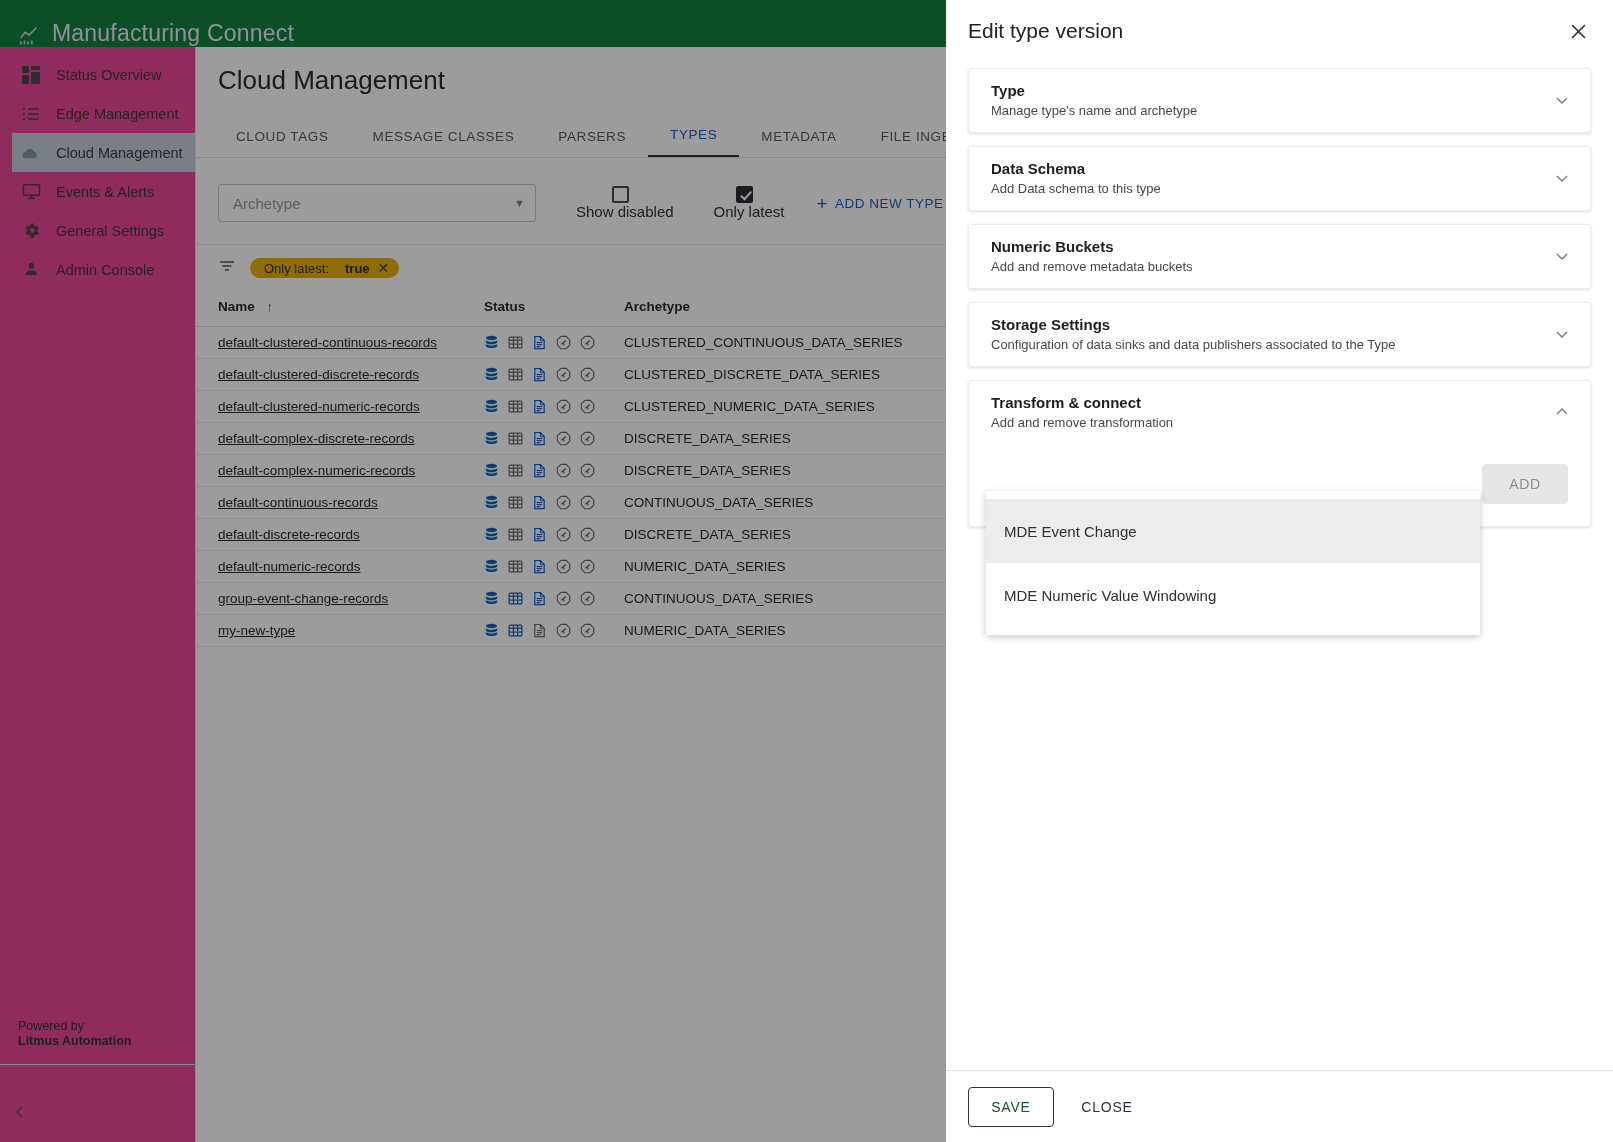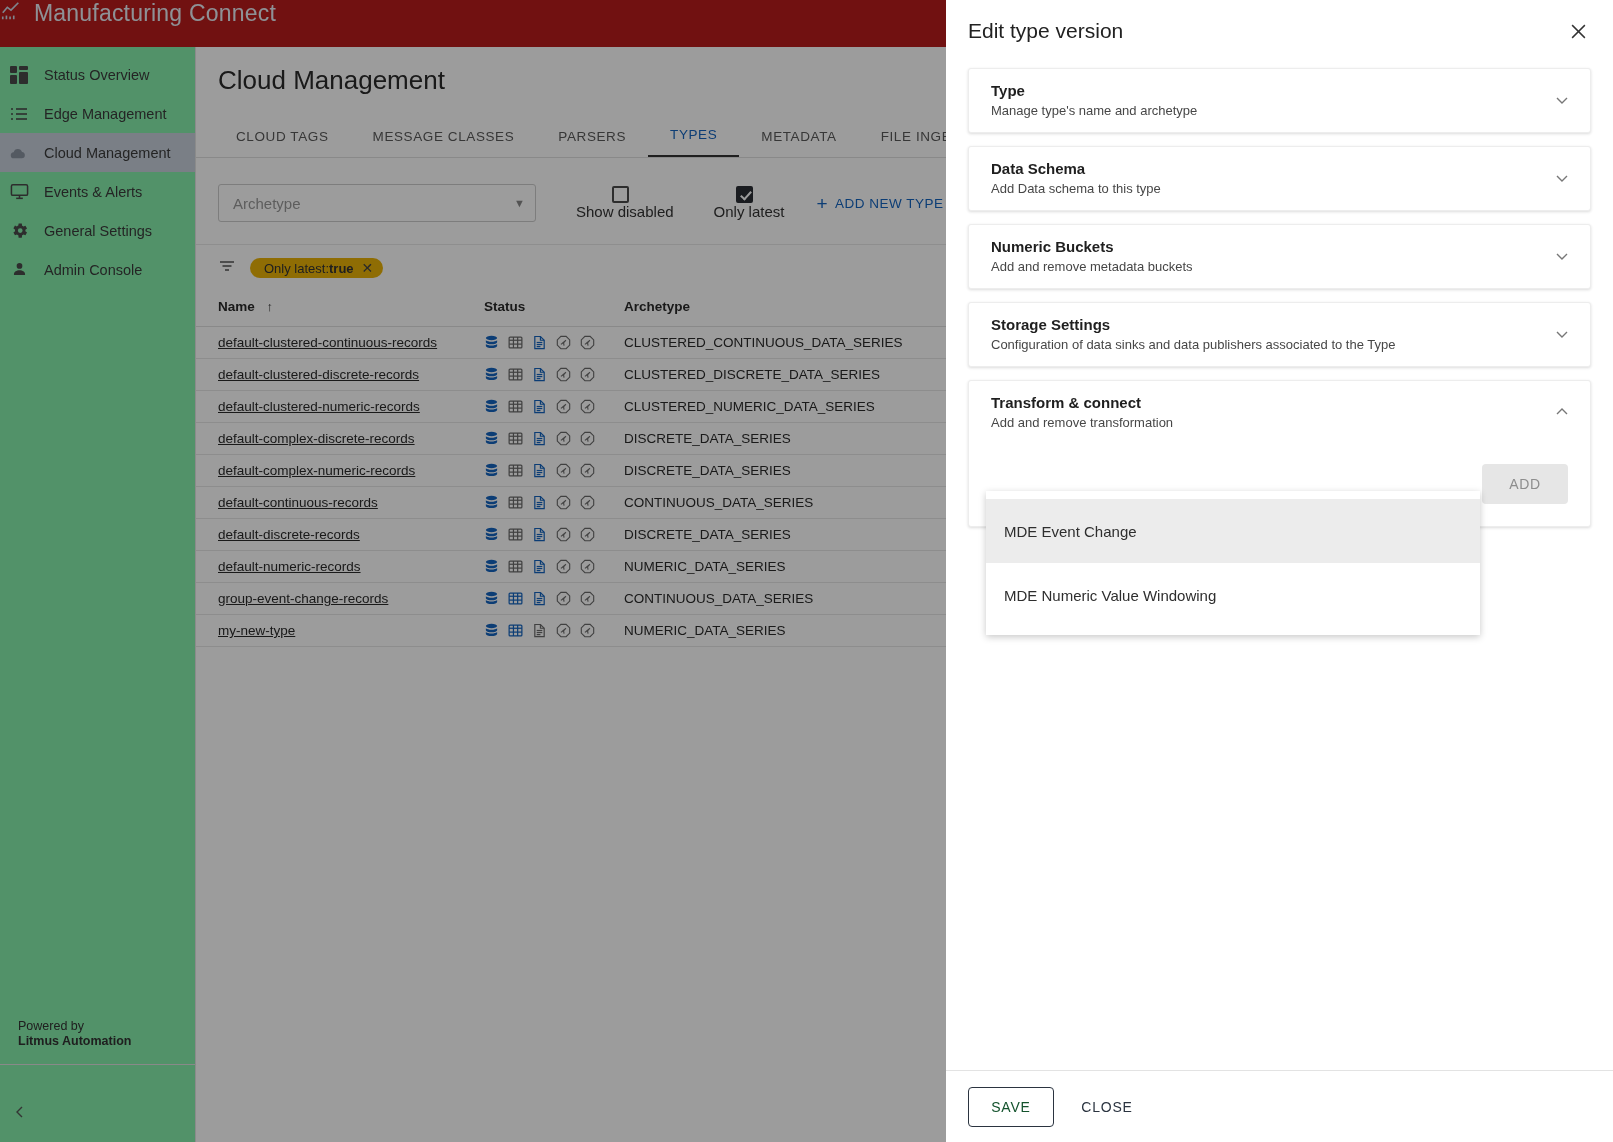--- a/index.html
+++ b/index.html
@@ -9,30 +9,30 @@
     overflow: hidden;
     background: #fff;
   }
   #root { position: relative; width: 1613px; height: 1142px; }
 
   
   #app { position: absolute; inset: 0; background: #fff; }
 
   .topbar {
     position: absolute; left: 0; top: 0; width: 1613px; height: 47px;
-    background: #b91c1c; display: flex; align-items: flex-start; 
+    background: #15803d; display: flex; align-items: flex-end; padding-left: 18px;
   }
   .topbar .logo { width: 22px; height: 22px; margin-right: 12px; }
   .topbar .title {
     color: #e8eef5; font-size: 23px; font-weight: 400; letter-spacing: .2px;
   }
 
   .sidebar {
     position: absolute; left: 0; top: 47px; width: 196px; height: 1095px;
-    background: #86efac; border-right: 1px solid #e3e3e3;
+    background: #ec4899; border-right: 1px solid #e3e3e3; padding-left: 12px;
   }
   .nav { padding-top: 8px; }
   .nav-item {
     display: flex; align-items: center; height: 39px; padding-left: 8px;
     color: #3c3c3c; font-size: 14.5px; cursor: pointer;
   }
   .nav-item.active { background: #c7d0dc; }
   .nav-ico {
     width: 22px; height: 22px; margin-right: 14px; display: flex;
     align-items: center; justify-content: center; color: #4a4a4a; flex: 0 0 22px;
@@ -95,21 +95,21 @@
   .addnew .plus { font-size: 19px; margin-right: 7px; line-height: 1; font-weight: 400;}
 
   .chipbar {
     display: flex; align-items: center; padding: 0 0 10px 22px; gap: 14px;
     border-top: 1px solid #e8e8e8; padding-top: 12px;
   }
   .chip {
     background: #eab308; border-radius: 14px; height: 20px; display: flex;
     align-items: center; padding: 0 10px 0 14px; font-size: 13px; color: #333;
   }
-  .chip b { font-weight: 700; margin-left: 0; }
+  .chip b { font-weight: 700; margin-left: 16px; }
   .chip .x { margin-left: 8px; font-size: 14px; color: #444; cursor: pointer; }
 
   table.types { width: 100%; border-collapse: collapse; table-layout: fixed; }
   table.types th {
     text-align: left; font-size: 13.5px; font-weight: 700; color: #2b2b2b;
     padding: 10px 0 12px 0; border-bottom: 1px solid #e0e0e0;
   }
   table.types td {
     font-size: 13.5px; color: #2b2b2b; padding: 8px 0;
     border-bottom: 1px solid #e6e6e6; height: 29px;

